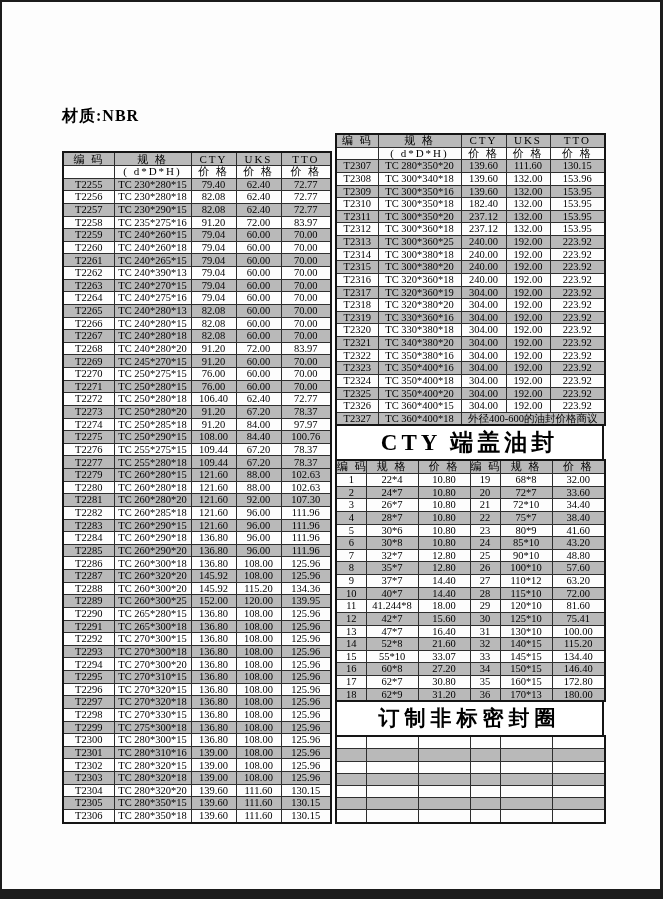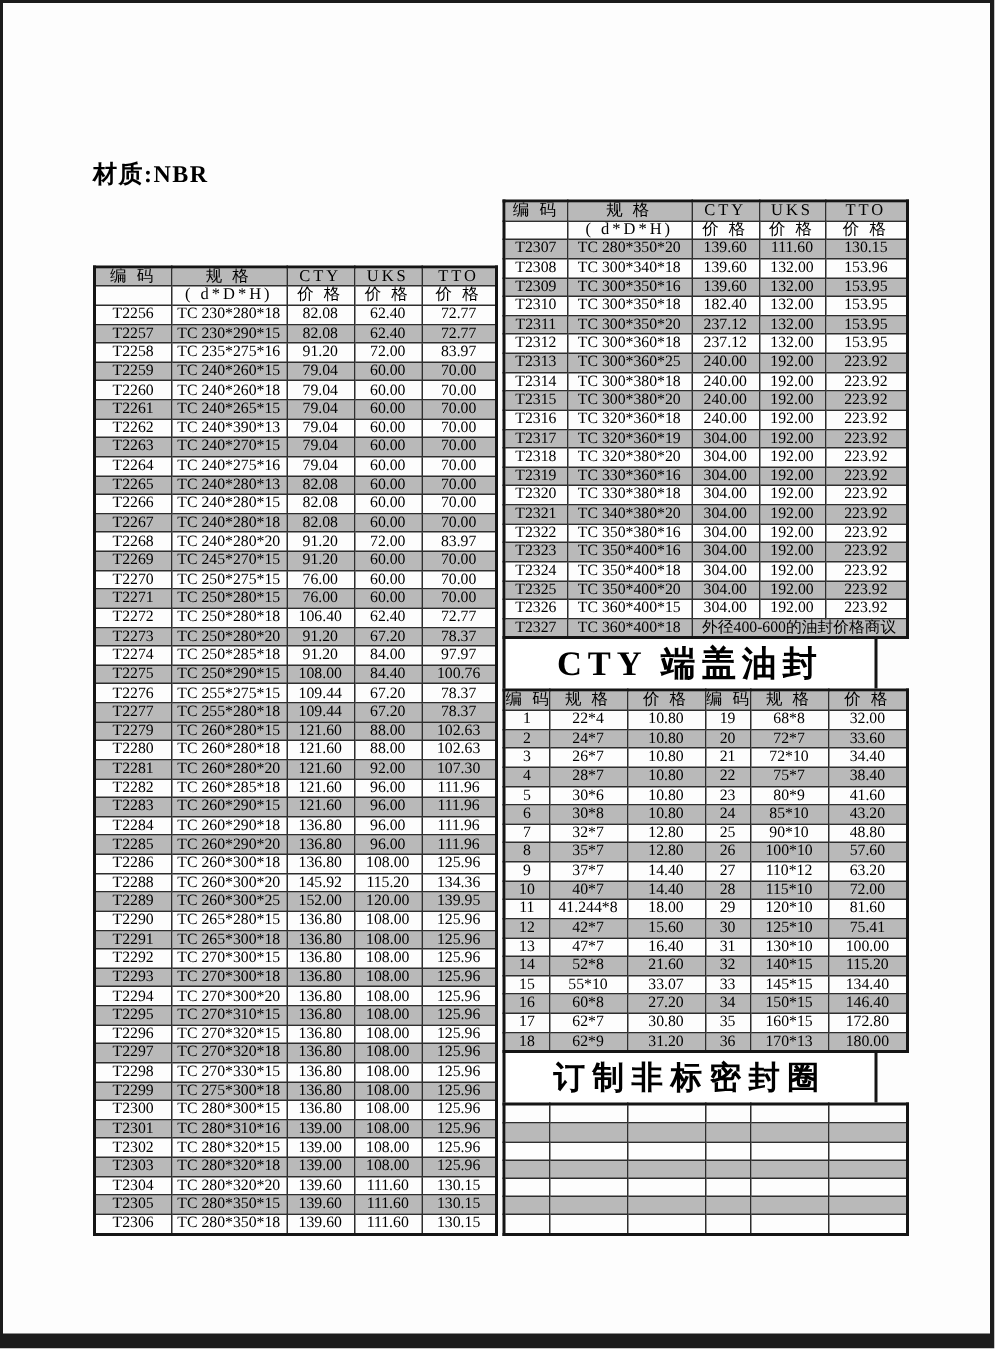--- a/index.html
+++ b/index.html
@@ -41,21 +41,21 @@
     vertical-align:middle;
     white-space:nowrap;
     overflow:hidden;
   }
   .ptable th{font-size:11px;letter-spacing:2px;}
   .ptable tr.shade th,.ptable tr.shade td{background:#b9b9b9;}
   .note-cell{font-size:10px;letter-spacing:0;}
   .right-col{display:flex;flex-direction:column;width:269px;}
   .band{
     box-sizing:border-box;
-    width:250px;
+    width:269px;
     border-left:2px solid #151515;
     border-right:2px solid #151515;
     background:#fff;
     text-align:center;
     font-weight:bold;
   }
   .band1{height:33px;line-height:33px;font-size:23px;letter-spacing:4px;}
   .band2{height:33px;line-height:33px;font-size:21px;letter-spacing:5px;}
   table.empty-grid td{height:11.2px;}
 </style>
@@ -86,20 +86,27 @@
           </tr>
         <tr>
             <th></th>
             <th>( d*D*H)</th>
             <th>价 格</th>
             <th>价 格</th>
             <th>价 格</th>
           </tr>
       </thead>
       <tbody>
+          <tr class="shade">
+            <td>T2255</td>
+            <td>TC 230*280*15</td>
+            <td>79.40</td>
+            <td>62.40</td>
+            <td>72.77</td>
+          </tr>
           <tr>
             <td>T2256</td>
             <td>TC 230*280*18</td>
             <td>82.08</td>
             <td>62.40</td>
             <td>72.77</td>
           </tr>
           <tr class="shade">
             <td>T2257</td>
             <td>TC 230*290*15</td>
@@ -293,20 +300,27 @@
             <td>T2285</td>
             <td>TC 260*290*20</td>
             <td>136.80</td>
             <td>96.00</td>
             <td>111.96</td>
           </tr>
           <tr>
             <td>T2286</td>
             <td>TC 260*300*18</td>
             <td>136.80</td>
+            <td>108.00</td>
+            <td>125.96</td>
+          </tr>
+          <tr class="shade">
+            <td>T2287</td>
+            <td>TC 260*320*20</td>
+            <td>145.92</td>
             <td>108.00</td>
             <td>125.96</td>
           </tr>
           <tr>
             <td>T2288</td>
             <td>TC 260*300*20</td>
             <td>145.92</td>
             <td>115.20</td>
             <td>134.36</td>
           </tr>

